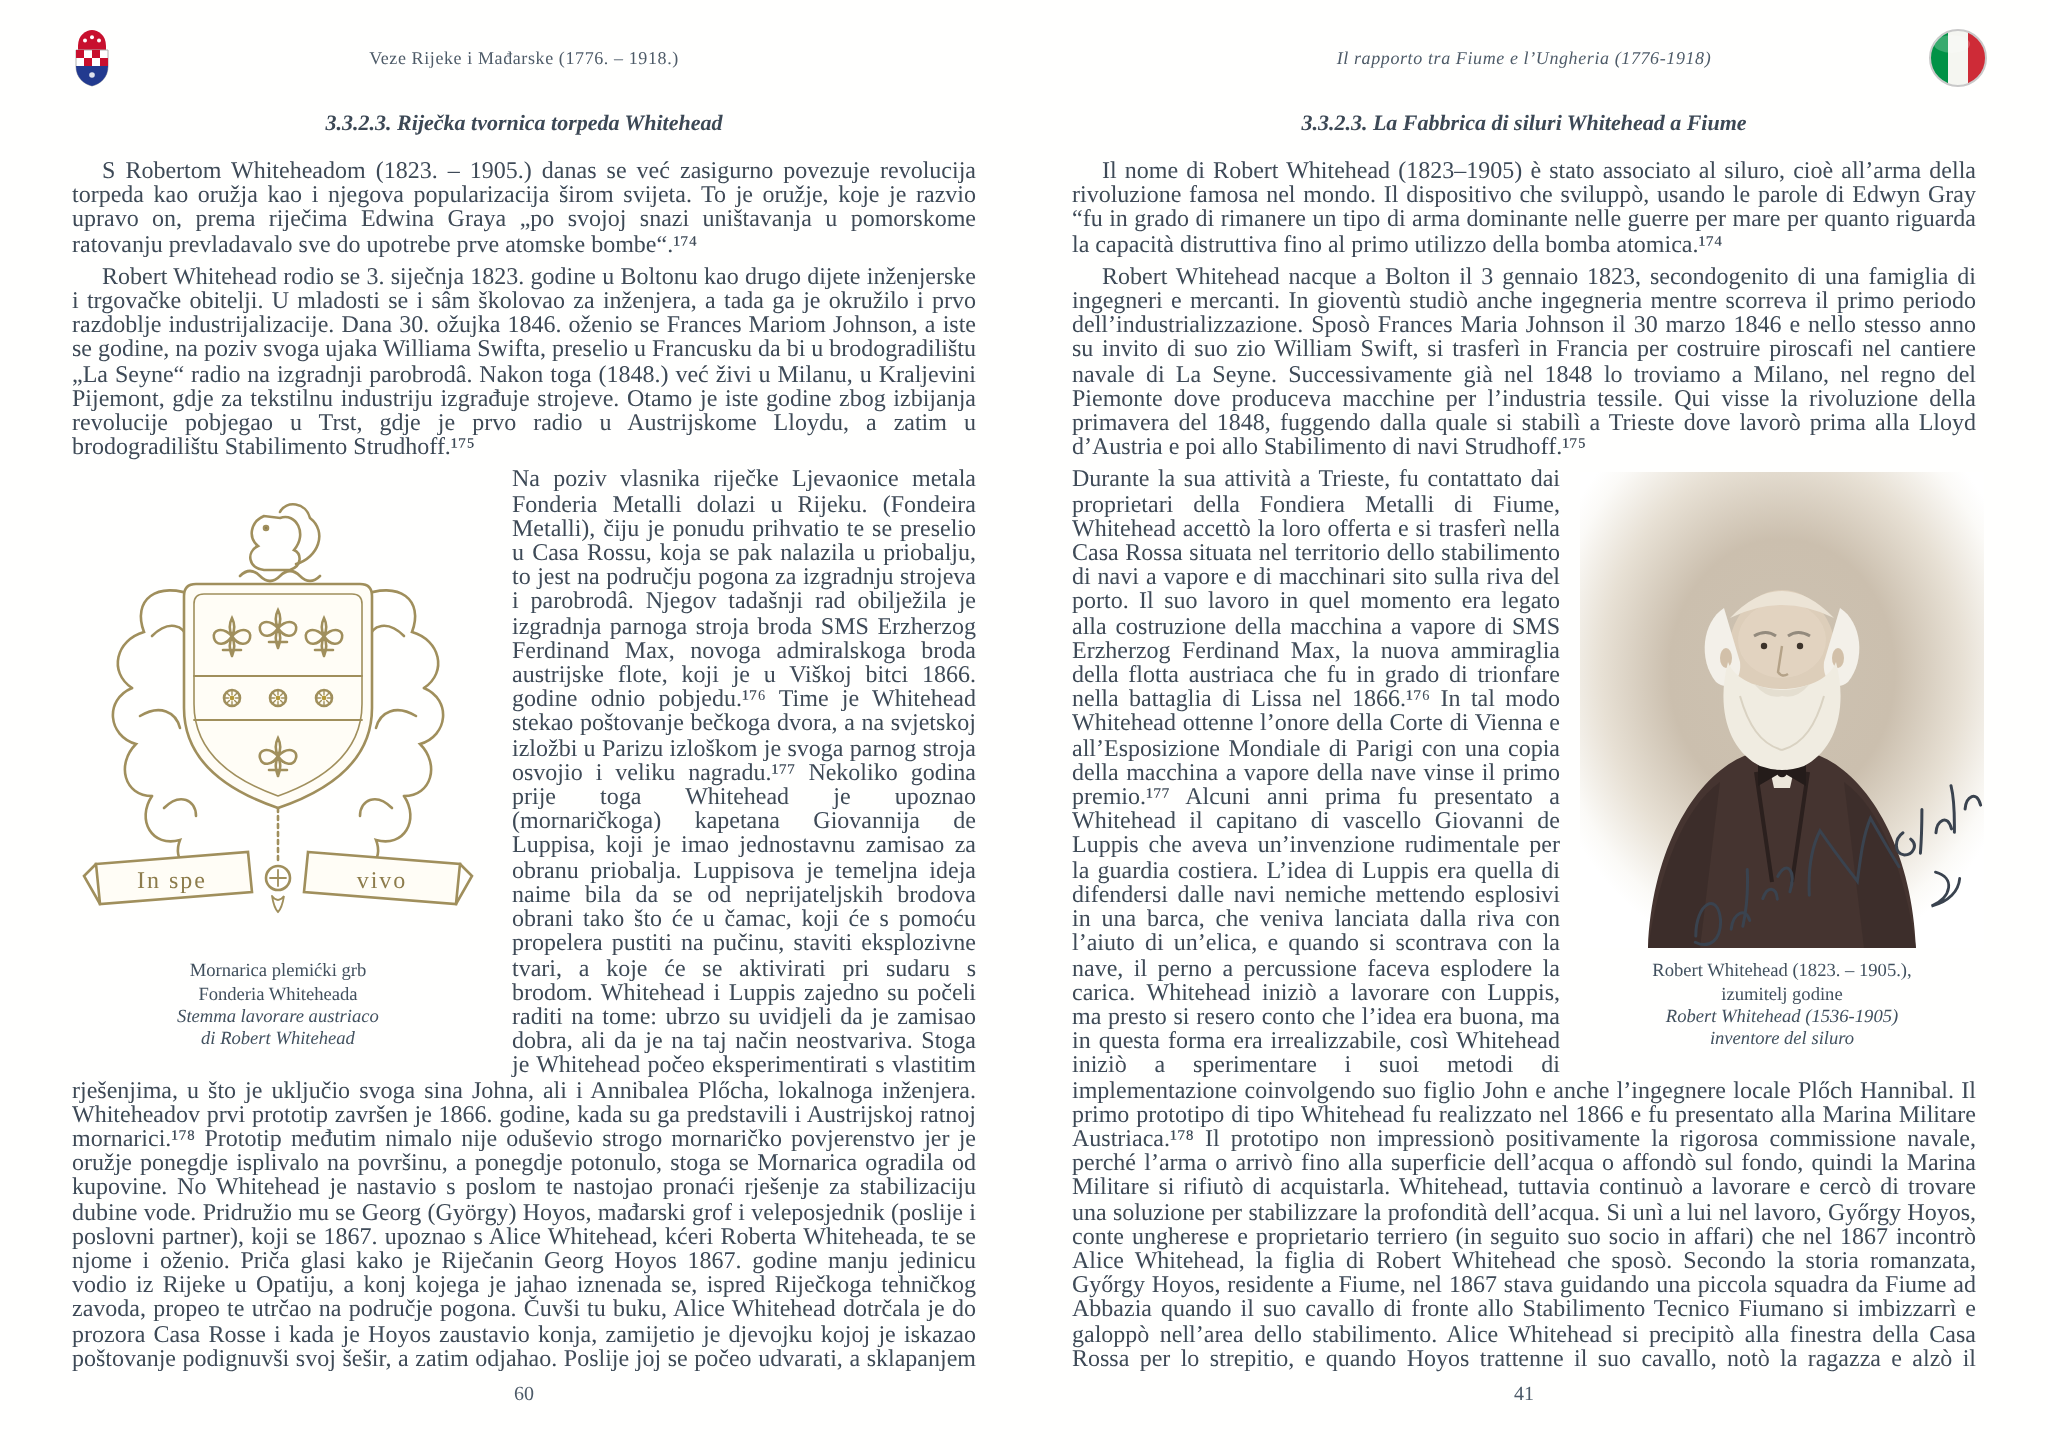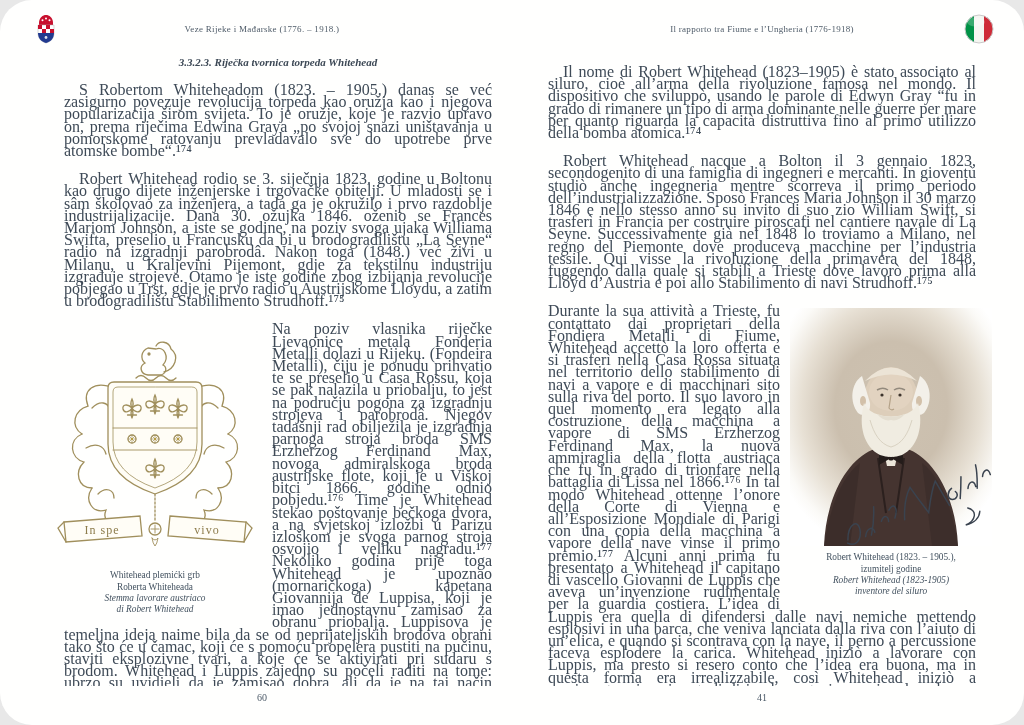--- a/index.html
+++ b/index.html
@@ -1,44 +1,43 @@
 <!DOCTYPE html>
 <html><head>
 <meta charset="utf-8">
 <style>
   html,body { margin:0; padding:0; background:#e8e8e8; }
   .spread {
     position:relative; width:1024px; height:725px; margin:0 auto;
     background:#fffffe; overflow:hidden;
     font-family:"Liberation Serif","DejaVu Serif",serif;
     color:#3e4a57;
-    border-radius:32px;
   }
   
   .running-head {
     position:absolute; top:24px; width:460px; text-align:center;
     font-size:9px; letter-spacing:.3px; color:#4e5b68;
   }
   .running-head.left  { left:32px; }
-  .running-head.right { left:532px; }
+  .running-head.right { left:532px; font-style:italic; }
   .emblem-hr { position:absolute; top:14px; left:34px; width:24px; height:30px; }
   .emblem-it { position:absolute; top:14px; right:30px; width:30px; height:30px; }
 
   
   .page { position:absolute; top:50px; width:460px; height:636px; overflow:hidden; }
-  .page.left  { left:48px; }
+  .page.left  { left:32px; }
   .page.right { left:532px; }
 
   .section-title {
     margin:6px 0 11px 0; text-align:center;
     font-size:11px; font-weight:bold; font-style:italic; color:#3c4855;
   }
   p.body-par {
-    margin:16px; text-indent:15px; text-align:justify;
-    font-size:16px; line-height:12.2px; color:#3e4a57;
+    margin:4px; text-indent:15px; text-align:justify;
+    font-size:12px; line-height:12.2px; color:#3e4a57;
   }
   p.body-par.no-indent { text-indent:0; }
 
   figure { margin:0; }
   figure.coa-fig {
     float:left; width:214px; margin:3px 10px 2px 0; text-align:center;
   }
   figure.portrait-fig {
     float:right; width:202px; margin:3px 0 2px 10px; text-align:center;
   }
@@ -176,31 +175,32 @@
 
           <path d="M16,196 L92,190 L94,210 L18,216 Z" fill="#fffdf6"></path>
           <path d="M16,196 L10,202 L18,216"></path>
           <path d="M122,190 L198,196 L196,216 L120,210 Z" fill="#fffdf6"></path>
           <path d="M198,196 L204,202 L196,216"></path>
         </g>
         <text class="motto" x="54" y="208" text-anchor="middle">In spe</text>
         <text class="motto" x="159" y="208" text-anchor="middle">vivo</text>
       </svg>
       <figcaption>
-        <div class="cap-line">Whitehead plemićki grb</div>
-        <div class="cap-line">Roberta Whiteheada</div>
+        <div class="cap-line">Mornarica plemićki grb</div>
+        <div class="cap-line">Fonderia Whiteheada</div>
         <div class="cap-line italic">Stemma lavorare austriaco</div>
         <div class="cap-line italic">di Robert Whitehead</div>
       </figcaption>
     </figure>
 
     <p class="body-par no-indent">Na poziv vlasnika riječke Ljevaonice metala Fonderia Metalli dolazi u Rijeku. (Fondeira Metalli), čiju je ponudu prihvatio te se preselio u Casa Rossu, koja se pak nalazila u priobalju, to jest na području pogona za izgradnju strojeva i parobrodâ. Njegov tadašnji rad obilježila je izgradnja parnoga stroja broda SMS Erzherzog Ferdinand Max, novoga admiralskoga broda austrijske flote, koji je u Viškoj bitci 1866. godine odnio pobjedu.¹⁷⁶ Time je Whitehead stekao poštovanje bečkoga dvora, a na svjetskoj izložbi u Parizu izloškom je svoga parnog stroja osvojio i veliku nagradu.¹⁷⁷ Nekoliko godina prije toga Whitehead je upoznao (mornaričkoga) kapetana Giovannija de Luppisa, koji je imao jednostavnu zamisao za obranu priobalja. Luppisova je temeljna ideja naime bila da se od neprijateljskih brodova obrani tako što će u čamac, koji će s pomoću propelera pustiti na pučinu, staviti eksplozivne tvari, a koje će se aktivirati pri sudaru s brodom. Whitehead i Luppis zajedno su počeli raditi na tome: ubrzo su uvidjeli da je zamisao dobra, ali da je na taj način neostvariva. Stoga je Whitehead počeo eksperimentirati s vlastitim rješenjima, u što je uključio svoga sina Johna, ali i Annibalea Plőcha, lokalnoga inženjera. Whiteheadov prvi prototip završen je 1866. godine, kada su ga predstavili i Austrijskoj ratnoj mornarici.¹⁷⁸ Prototip međutim nimalo nije oduševio strogo mornaričko povjerenstvo jer je oružje ponegdje isplivalo na površinu, a ponegdje potonulo, stoga se Mornarica ogradila od kupovine. No Whitehead je nastavio s poslom te nastojao pronaći rješenje za stabilizaciju dubine vode. Pridružio mu se Georg (György) Hoyos, mađarski grof i veleposjednik (poslije i poslovni partner), koji se 1867. upoznao s Alice Whitehead, kćeri Roberta Whiteheada, te se njome i oženio. Priča glasi kako je Riječanin Georg Hoyos 1867. godine manju jedinicu vodio iz Rijeke u Opatiju, a konj kojega je jahao iznenada se, ispred Riječkoga tehničkog zavoda, propeo te utrčao na područje pogona. Čuvši tu buku, Alice Whitehead dotrčala je do prozora Casa Rosse i kada je Hoyos zaustavio konja, zamijetio je djevojku kojoj je iskazao poštovanje podignuvši svoj šešir, a zatim odjahao. Poslije joj se počeo udvarati, a sklapanjem njihova braka dana 30. ožujka 1869. i on je postao član obitelji Whitehead.¹⁷⁹</p>
   </section>
 
   <section class="page right">
+    <h3 class="section-title">3.3.2.3. La Fabbrica di siluri Whitehead a Fiume</h3>
 
     <p class="body-par">Il nome di Robert Whitehead (1823–1905) è stato associato al siluro, cioè all’arma della rivoluzione famosa nel mondo. Il dispositivo che sviluppò, usando le parole di Edwyn Gray “fu in grado di rimanere un tipo di arma dominante nelle guerre per mare per quanto riguarda la capacità distruttiva fino al primo utilizzo della bomba atomica.¹⁷⁴</p>
     <p class="body-par">Robert Whitehead nacque a Bolton il 3 gennaio 1823, secondogenito di una famiglia di ingegneri e mercanti. In gioventù studiò anche ingegneria mentre scorreva il primo periodo dell’industrializzazione. Sposò Frances Maria Johnson il 30 marzo 1846 e nello stesso anno su invito di suo zio William Swift, si trasferì in Francia per costruire piroscafi nel cantiere navale di La Seyne. Successivamente già nel 1848 lo troviamo a Milano, nel regno del Piemonte dove produceva macchine per l’industria tessile. Qui visse la rivoluzione della primavera del 1848, fuggendo dalla quale si stabilì a Trieste dove lavorò prima alla Lloyd d’Austria e poi allo Stabilimento di navi Strudhoff.¹⁷⁵</p>
 
     <figure class="portrait-fig">
       <svg width="202" height="238" viewBox="0 0 202 238">
         <defs>
           <radialGradient id="vign" cx="50%" cy="42%" r="62%">
             <stop offset="0%" stop-color="#cdc2b1"></stop>
             <stop offset="45%" stop-color="#cbbfae"></stop>
@@ -241,21 +241,21 @@
         <path d="M87,106 Q101,112 115,106 Q108,114 101,112 Q94,114 87,106 Z" fill="#e4ded0"></path>
 
         <g transform="rotate(-14 120 200)">
           <path d="M52,216 c4,-16 16,-19 14,-5 c-2,10 -9,13 -15,8 m19,-2 c3,-8 10,-9 10,-2 m5,-25 c-2,10 -5,19 -9,27 m13,-11 c4,-6 8,-4 7,2 m7,-2 c6,-10 2,-16 -4,-9 m13,13 c2,-10 6,-22 13,-30 c6,16 10,24 12,29 c4,-10 8,-21 14,-29 c4,14 6,21 8,27 m6,-16 c-5,2 -7,9 -2,11 c4,1 8,-3 5,-7 m9,-13 c-2,8 -4,15 -6,21 m10,-8 c2,-6 8,-8 8,0 m5,-21 c0,8 -2,15 -4,23 m8,-10 c2,-6 8,-8 8,0 m6,-2 c0,-6 6,-9 8,-2" fill="none" stroke="#3a434f" stroke-width="1.5" stroke-linecap="round"></path>
           <path d="M176,214 c9,5 5,14 -6,16 c9,0 15,-4 17,-10" fill="none" stroke="#3a434f" stroke-width="1.4" stroke-linecap="round"></path>
         </g>
       </svg>
       <figcaption>
         <div class="cap-line">Robert Whitehead (1823. – 1905.),</div>
         <div class="cap-line">izumitelj godine</div>
-        <div class="cap-line italic">Robert Whitehead (1823-1905)</div>
+        <div class="cap-line italic">Robert Whitehead (1536-1905)</div>
         <div class="cap-line italic">inventore del siluro</div>
       </figcaption>
     </figure>
 
     <p class="body-par no-indent">Durante la sua attività a Trieste, fu contattato dai proprietari della Fondiera Metalli di Fiume, Whitehead accettò la loro offerta e si trasferì nella Casa Rossa situata nel territorio dello stabilimento di navi a vapore e di macchinari sito sulla riva del porto. Il suo lavoro in quel momento era legato alla costruzione della macchina a vapore di SMS Erzherzog Ferdinand Max, la nuova ammiraglia della flotta austriaca che fu in grado di trionfare nella battaglia di Lissa nel 1866.¹⁷⁶ In tal modo Whitehead ottenne l’onore della Corte di Vienna e all’Esposizione Mondiale di Parigi con una copia della macchina a vapore della nave vinse il primo premio.¹⁷⁷ Alcuni anni prima fu presentato a Whitehead il capitano di vascello Giovanni de Luppis che aveva un’invenzione rudimentale per la guardia costiera. L’idea di Luppis era quella di difendersi dalle navi nemiche mettendo esplosivi in una barca, che veniva lanciata dalla riva con l’aiuto di un’elica, e quando si scontrava con la nave, il perno a percussione faceva esplodere la carica. Whitehead iniziò a lavorare con Luppis, ma presto si resero conto che l’idea era buona, ma in questa forma era irrealizzabile, così Whitehead iniziò a sperimentare i suoi metodi di implementazione coinvolgendo suo figlio John e anche l’ingegnere locale Plőch Hannibal. Il primo prototipo di tipo Whitehead fu realizzato nel 1866 e fu presentato alla Marina Militare Austriaca.¹⁷⁸ Il prototipo non impressionò positivamente la rigorosa commissione navale, perché l’arma o arrivò fino alla superficie dell’acqua o affondò sul fondo, quindi la Marina Militare si rifiutò di acquistarla. Whitehead, tuttavia continuò a lavorare e cercò di trovare una soluzione per stabilizzare la profondità dell’acqua. Si unì a lui nel lavoro, Győrgy Hoyos, conte ungherese e proprietario terriero (in seguito suo socio in affari) che nel 1867 incontrò Alice Whitehead, la figlia di Robert Whitehead che sposò. Secondo la storia romanzata, Győrgy Hoyos, residente a Fiume, nel 1867 stava guidando una piccola squadra da Fiume ad Abbazia quando il suo cavallo di fronte allo Stabilimento Tecnico Fiumano si imbizzarrì e galoppò nell’area dello stabilimento. Alice Whitehead si precipitò alla finestra della Casa Rossa per lo strepitio, e quando Hoyos trattenne il suo cavallo, notò la ragazza e alzò il cappello per salutarla e galoppò via. In seguito, iniziò a corteggiare Alice, e con il loro matrimonio il 30 marzo 1869 divenne un membro della famiglia Whitehead.¹⁷⁹</p>
   </section>
 
   <div class="page-number left">60</div>
   <div class="page-number right">41</div>
 

